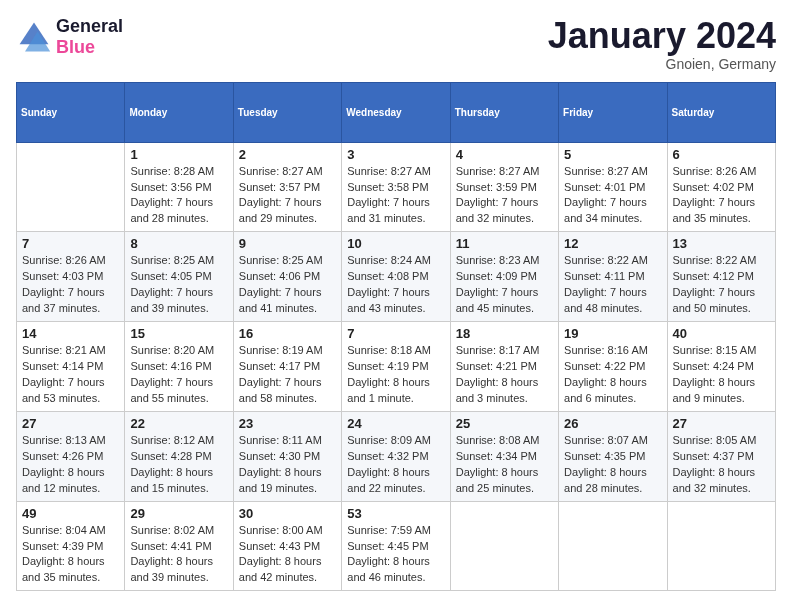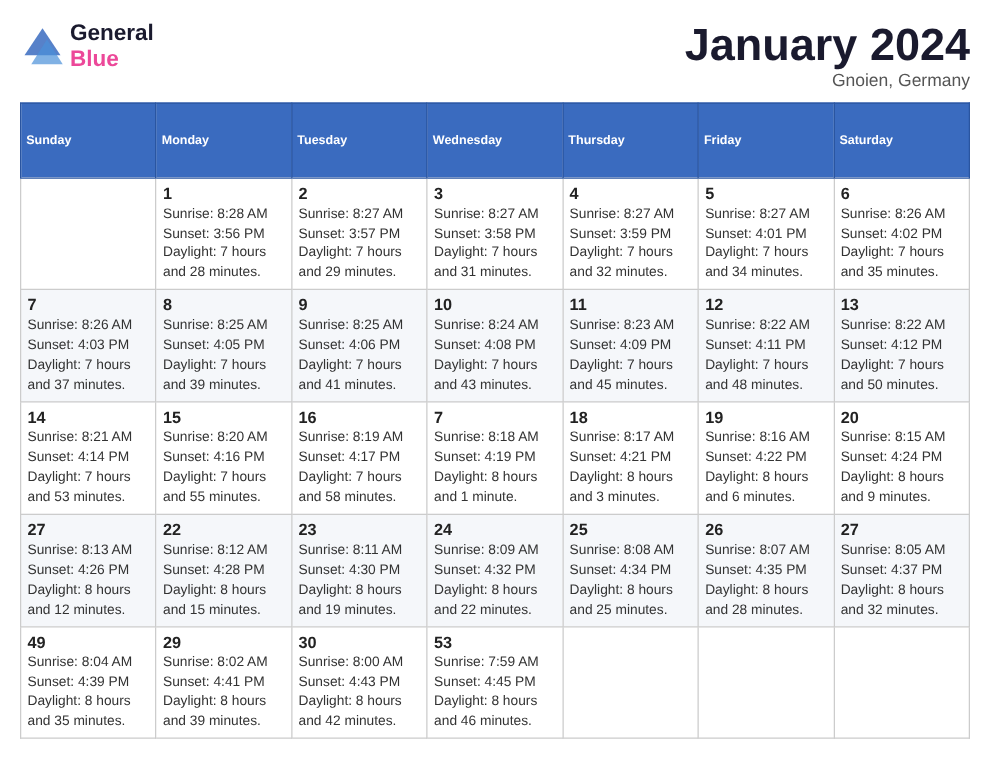--- a/index.html
+++ b/index.html
@@ -219,21 +219,21 @@
           Sunrise: 8:17 AM<br>Sunset: 4:21 PM<br>Daylight: 8 hours and 3 minutes.
         </div>
         </td>
         <td>
           <div class="day-number">19</div>
         <div class="day-info">
           Sunrise: 8:16 AM<br>Sunset: 4:22 PM<br>Daylight: 8 hours and 6 minutes.
         </div>
         </td>
         <td>
-          <div class="day-number">20</div>
+          <div class="day-number">40</div>
         <div class="day-info">
           Sunrise: 8:15 AM<br>Sunset: 4:24 PM<br>Daylight: 8 hours and 9 minutes.
         </div>
         </td>
       </tr>
       <tr>
         <td>
           <div class="day-number">27</div>
         <div class="day-info">
           Sunrise: 8:13 AM<br>Sunset: 4:26 PM<br>Daylight: 8 hours and 12 minutes.

